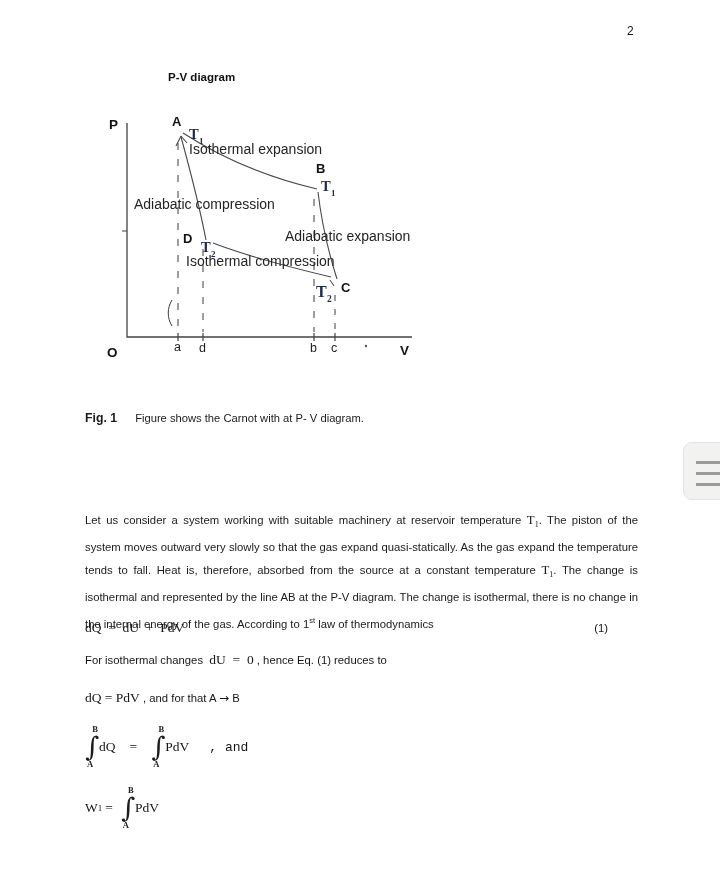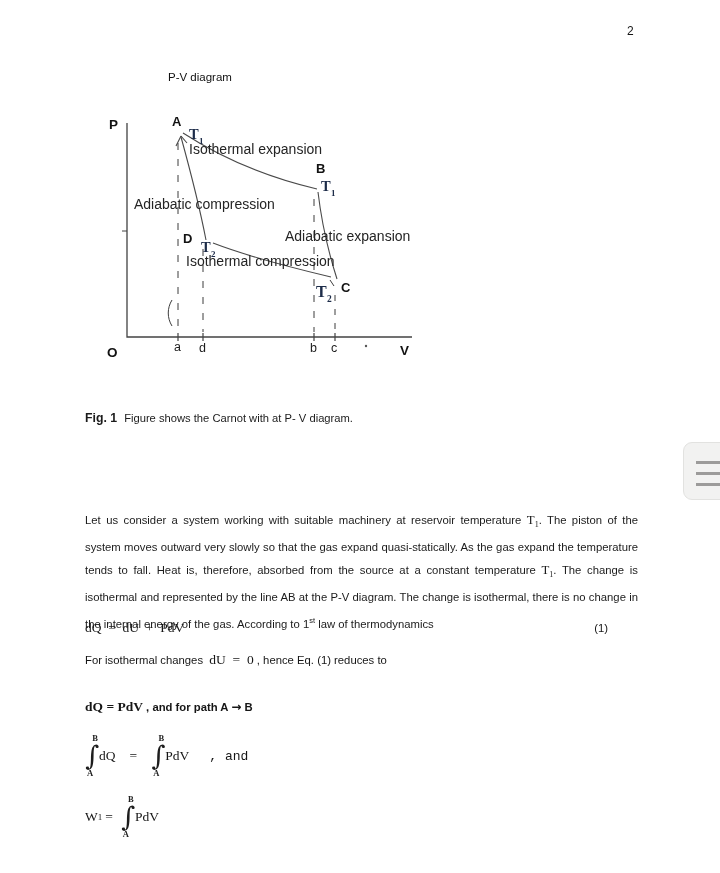--- a/index.html
+++ b/index.html
@@ -3,49 +3,49 @@
 <meta charset="utf-8">
 <style>
   html,body{margin:0;padding:0;background:#ffffff;}
   #page{position:relative;width:720px;height:873px;background:#ffffff;overflow:hidden;
         font-family:"Liberation Sans",sans-serif;color:#1b1b1b;}
 
   .abs{position:absolute;}
 
   #page-number{left:627px;top:24px;font-size:12px;color:#161616;}
 
-  #pv-title{left:168px;top:71px;font-size:11.5px;font-weight:normal;color:#111;}
+  #pv-title{left:168px;top:71px;font-size:11.5px;font-weight:bold;color:#111;}
 
   svg text{font-family:"Liberation Sans",sans-serif;fill:#1c1c1c;}
   svg .ptlbl{font-weight:bold;font-size:13px;fill:#121212;}
   svg .axlbl{font-weight:bold;font-size:13.5px;fill:#121212;}
   svg .proc{font-size:14px;fill:#242424;}
   svg .tick-lbl{font-size:12.5px;fill:#1c1c1c;}
   svg .tser{font-family:"Liberation Serif",serif;font-weight:bold;fill:#1d2c49;}
 
   #fig-caption{left:85px;top:411px;font-size:11.2px;}
-  #fig-caption .fig-label{font-weight:bold;font-size:12.3px;margin-right:7px;}
+  #fig-caption .fig-label{font-weight:bold;font-size:12.3px;margin-right:18px;}
 
   #section-heading{left:110px;top:474px;font-size:13.5px;font-weight:bold;color:#0f0f0f;}
   #section-heading .sec-num{display:inline-block;width:38px;}
 
   #body-paragraph{left:85px;top:509px;width:553px;font-size:11.3px;line-height:23px;
                   text-align:justify;color:#1b1b1b;}
   .rich .sf{font-family:"Liberation Serif",serif;font-size:12.8px;}
   .rich .sfsub{font-family:"Liberation Serif",serif;font-size:8px;vertical-align:-3px;}
   .rich .sup{font-size:7.5px;vertical-align:5px;}
   .rich .m{font-family:"Liberation Serif",serif;font-size:13.5px;}
   .rich .ar{font-family:"DejaVu Sans",sans-serif;font-size:12px;}
 
   #equations{left:85px;top:619px;width:523px;font-size:11.3px;color:#161616;}
   .eq-row{display:flex;align-items:center;white-space:pre;}
   .eq1{justify-content:space-between;height:18px;gap:7px;}
   .serif-eq{font-family:"Liberation Serif",serif;font-size:13.5px;}
   .iso-line{margin-top:15px;}
-  .path-line{margin-top:31px;font-weight:bold;}
+  .path-line{margin-top:22px;}
   .int-row1{margin-top:15px;height:52px;}
   .int-row2{margin-top:9px;height:52px;}
   .intg{display:inline-flex;flex-direction:column;align-items:center;line-height:1;}
   .intg .lim{font-family:"Liberation Serif",serif;font-weight:bold;font-size:8.5px;color:#222;}
   .intg .top{transform:translateX(3px);margin-bottom:1px;}
   .intg .bot{transform:translateX(-2px);margin-top:1px;}
   .intg .glyph{font-family:"DejaVu Serif","DejaVu Sans",serif;font-size:27px;line-height:0.9;color:#1d1d1d;}
   .int-body{margin-left:0;}
   .int-eq{margin:0 14px;}
   .int-trail{margin-left:20px;font-family:Liberation Mono, monospace;font-size:13px;}
@@ -127,21 +127,21 @@
   <div id="body-paragraph" class="abs rich"><span>Let us consider a system working with suitable machinery at reservoir temperature </span><span class="sf">T</span><span class="sfsub">1</span><span>. The piston of the system moves outward very slowly so that the gas expand quasi-statically. As the gas expand  the temperature tends to fall. Heat is, therefore,  absorbed  from the source at a constant temperature </span><span class="sf">T</span><span class="sfsub">1</span><span>. The change is isothermal and represented by the line AB at the P-V diagram. The change is isothermal, there is no change in the internal energy of the gas. According to 1</span><span class="sup">st</span><span> law of thermodynamics</span></div>
 
   <div id="equations" class="abs">
     <div class="eq-row eq1">
       <span class="serif-eq">dQ  =  dU  +  PdV</span>
       <span>(1)</span>
     </div>
 
     <div class="eq-row iso-line rich"><span>For isothermal changes  </span><span class="m">dU  =  0</span><span> , hence Eq. (1) reduces to</span></div>
 
-    <div class="eq-row path-line rich"><span class="m">dQ = PdV</span><span> , and for path A </span><span class="ar">→</span><span> B</span></div>
+    <div class="eq-row path-line rich"><span class="m">dQ = PdV</span><span> , and for that A </span><span class="ar">→</span><span> B</span></div>
 
     <div class="eq-row int-row1">
       <span class="intg">
         <span class="lim top">B</span>
         <span class="glyph">∫</span>
         <span class="lim bot">A</span>
       </span>
       <span class="serif-eq int-body">dQ</span>
       <span class="serif-eq int-eq">=</span>
       <span class="intg">

